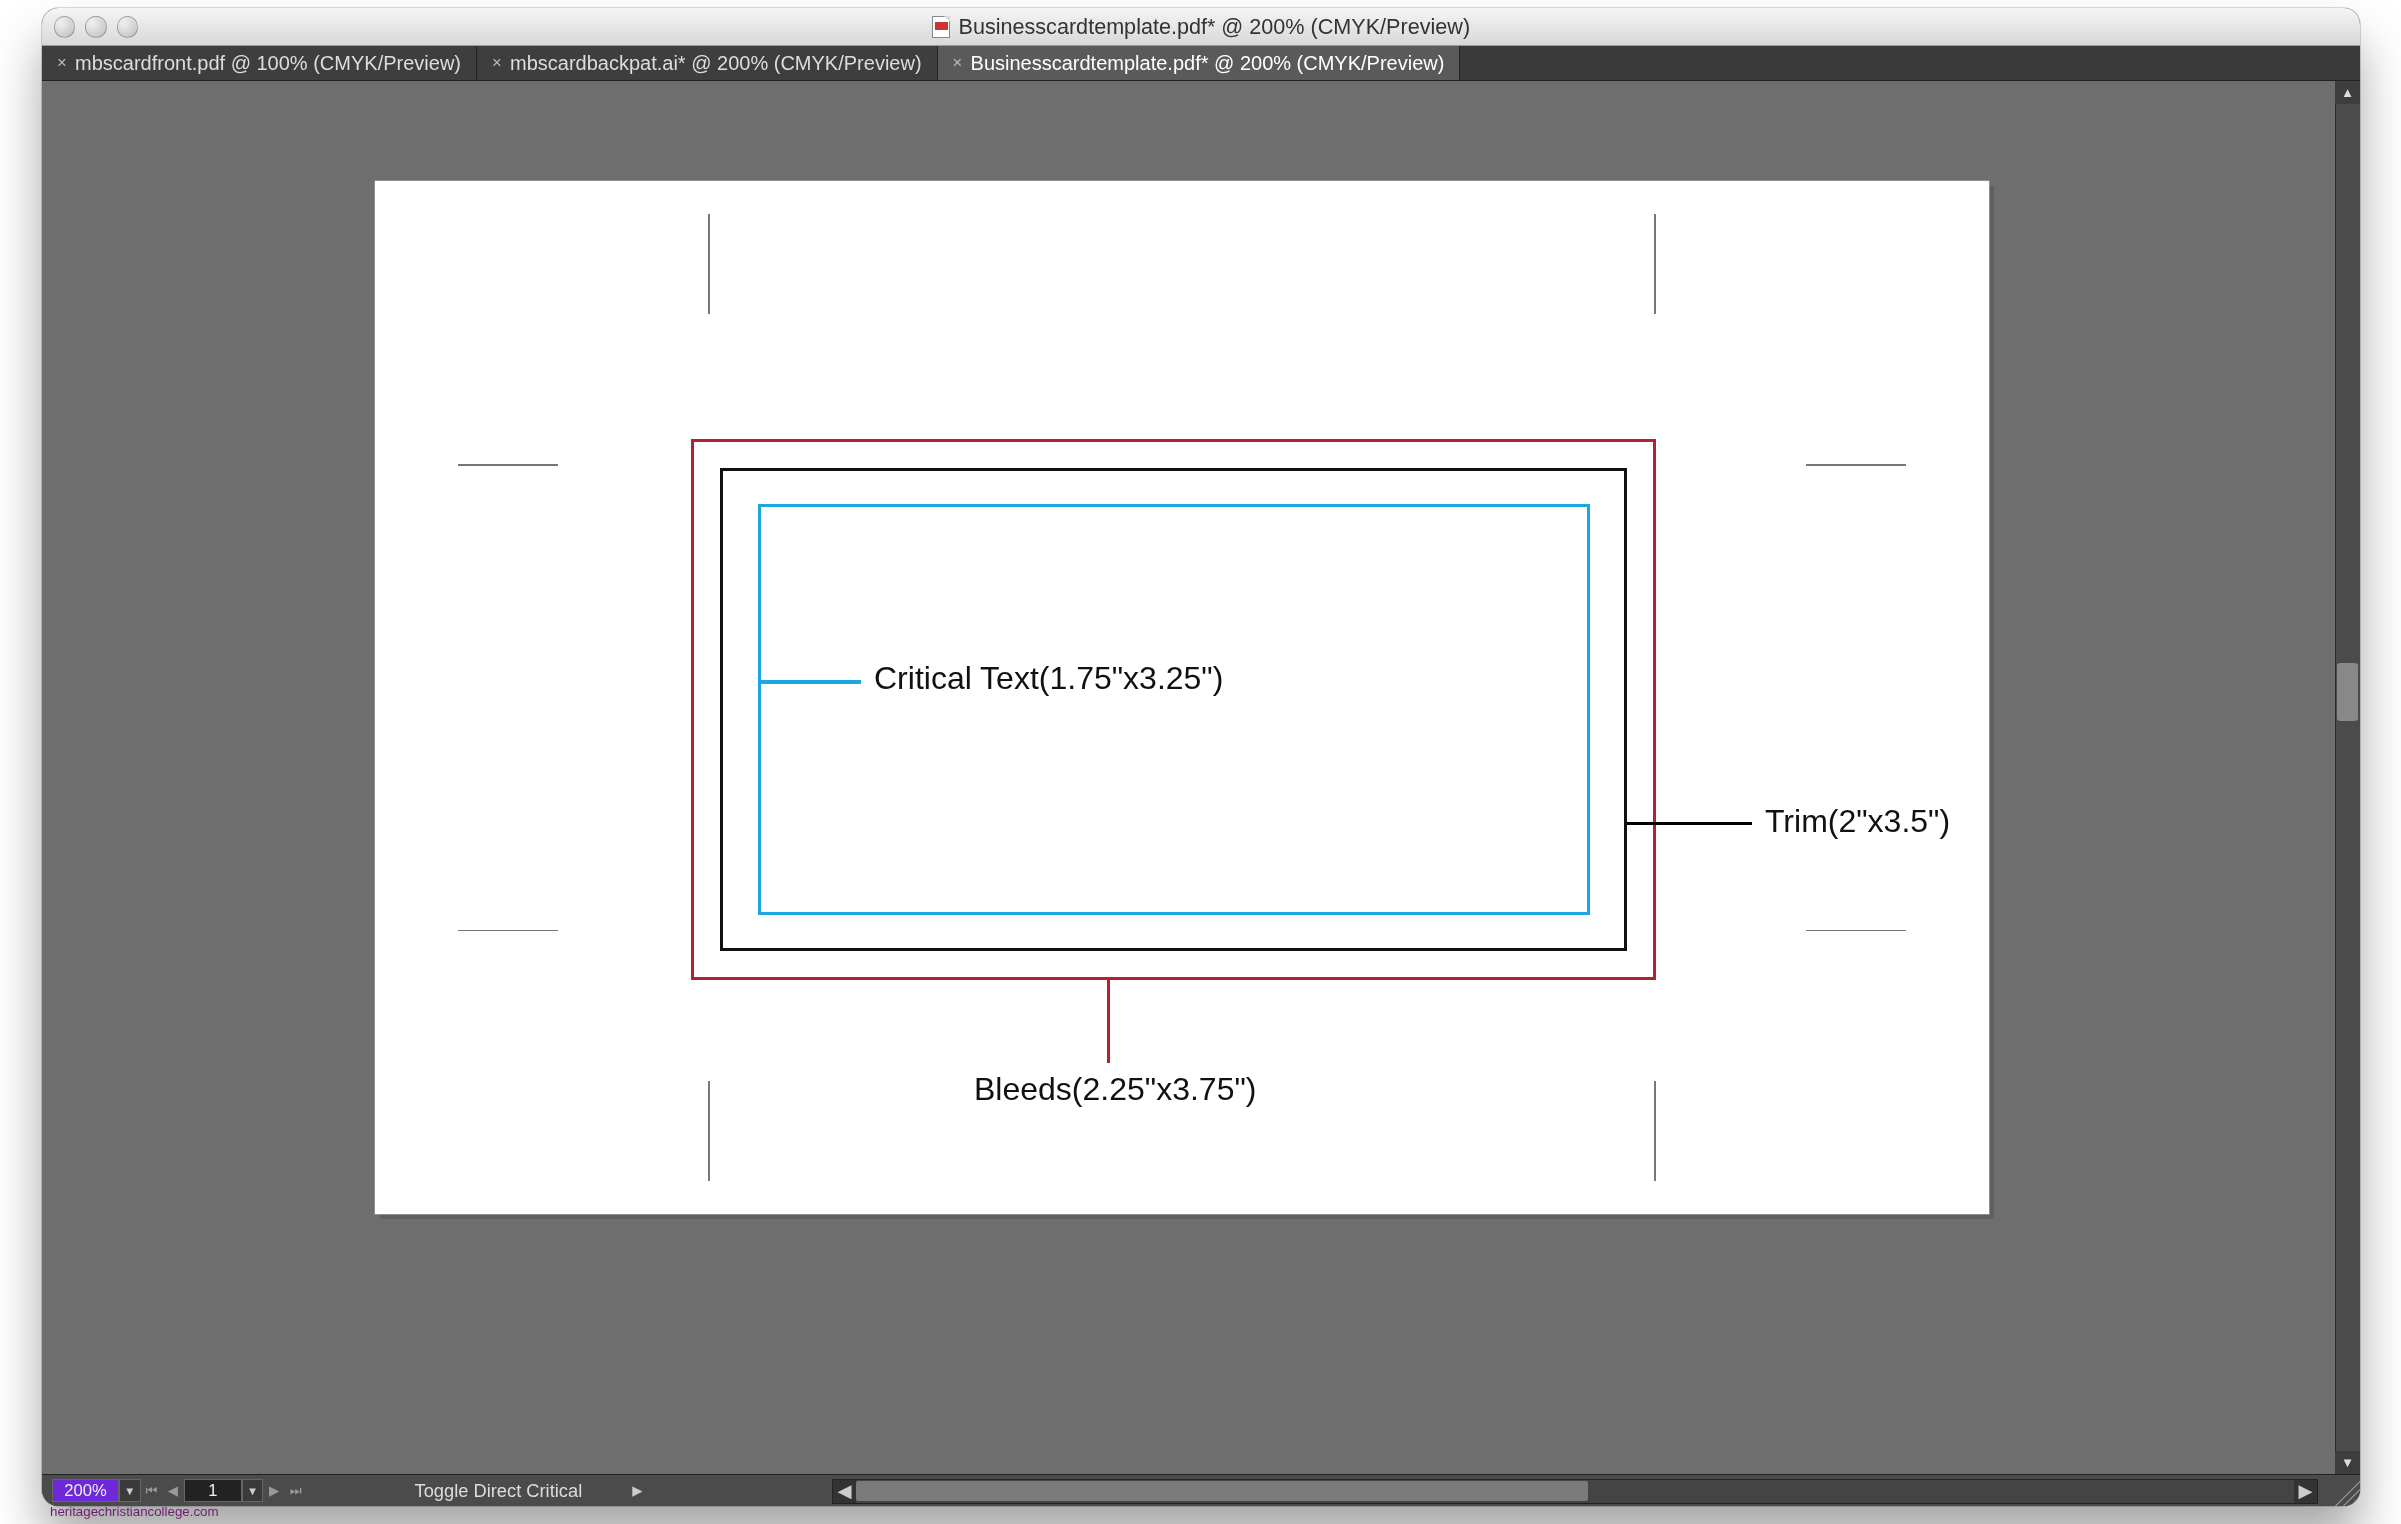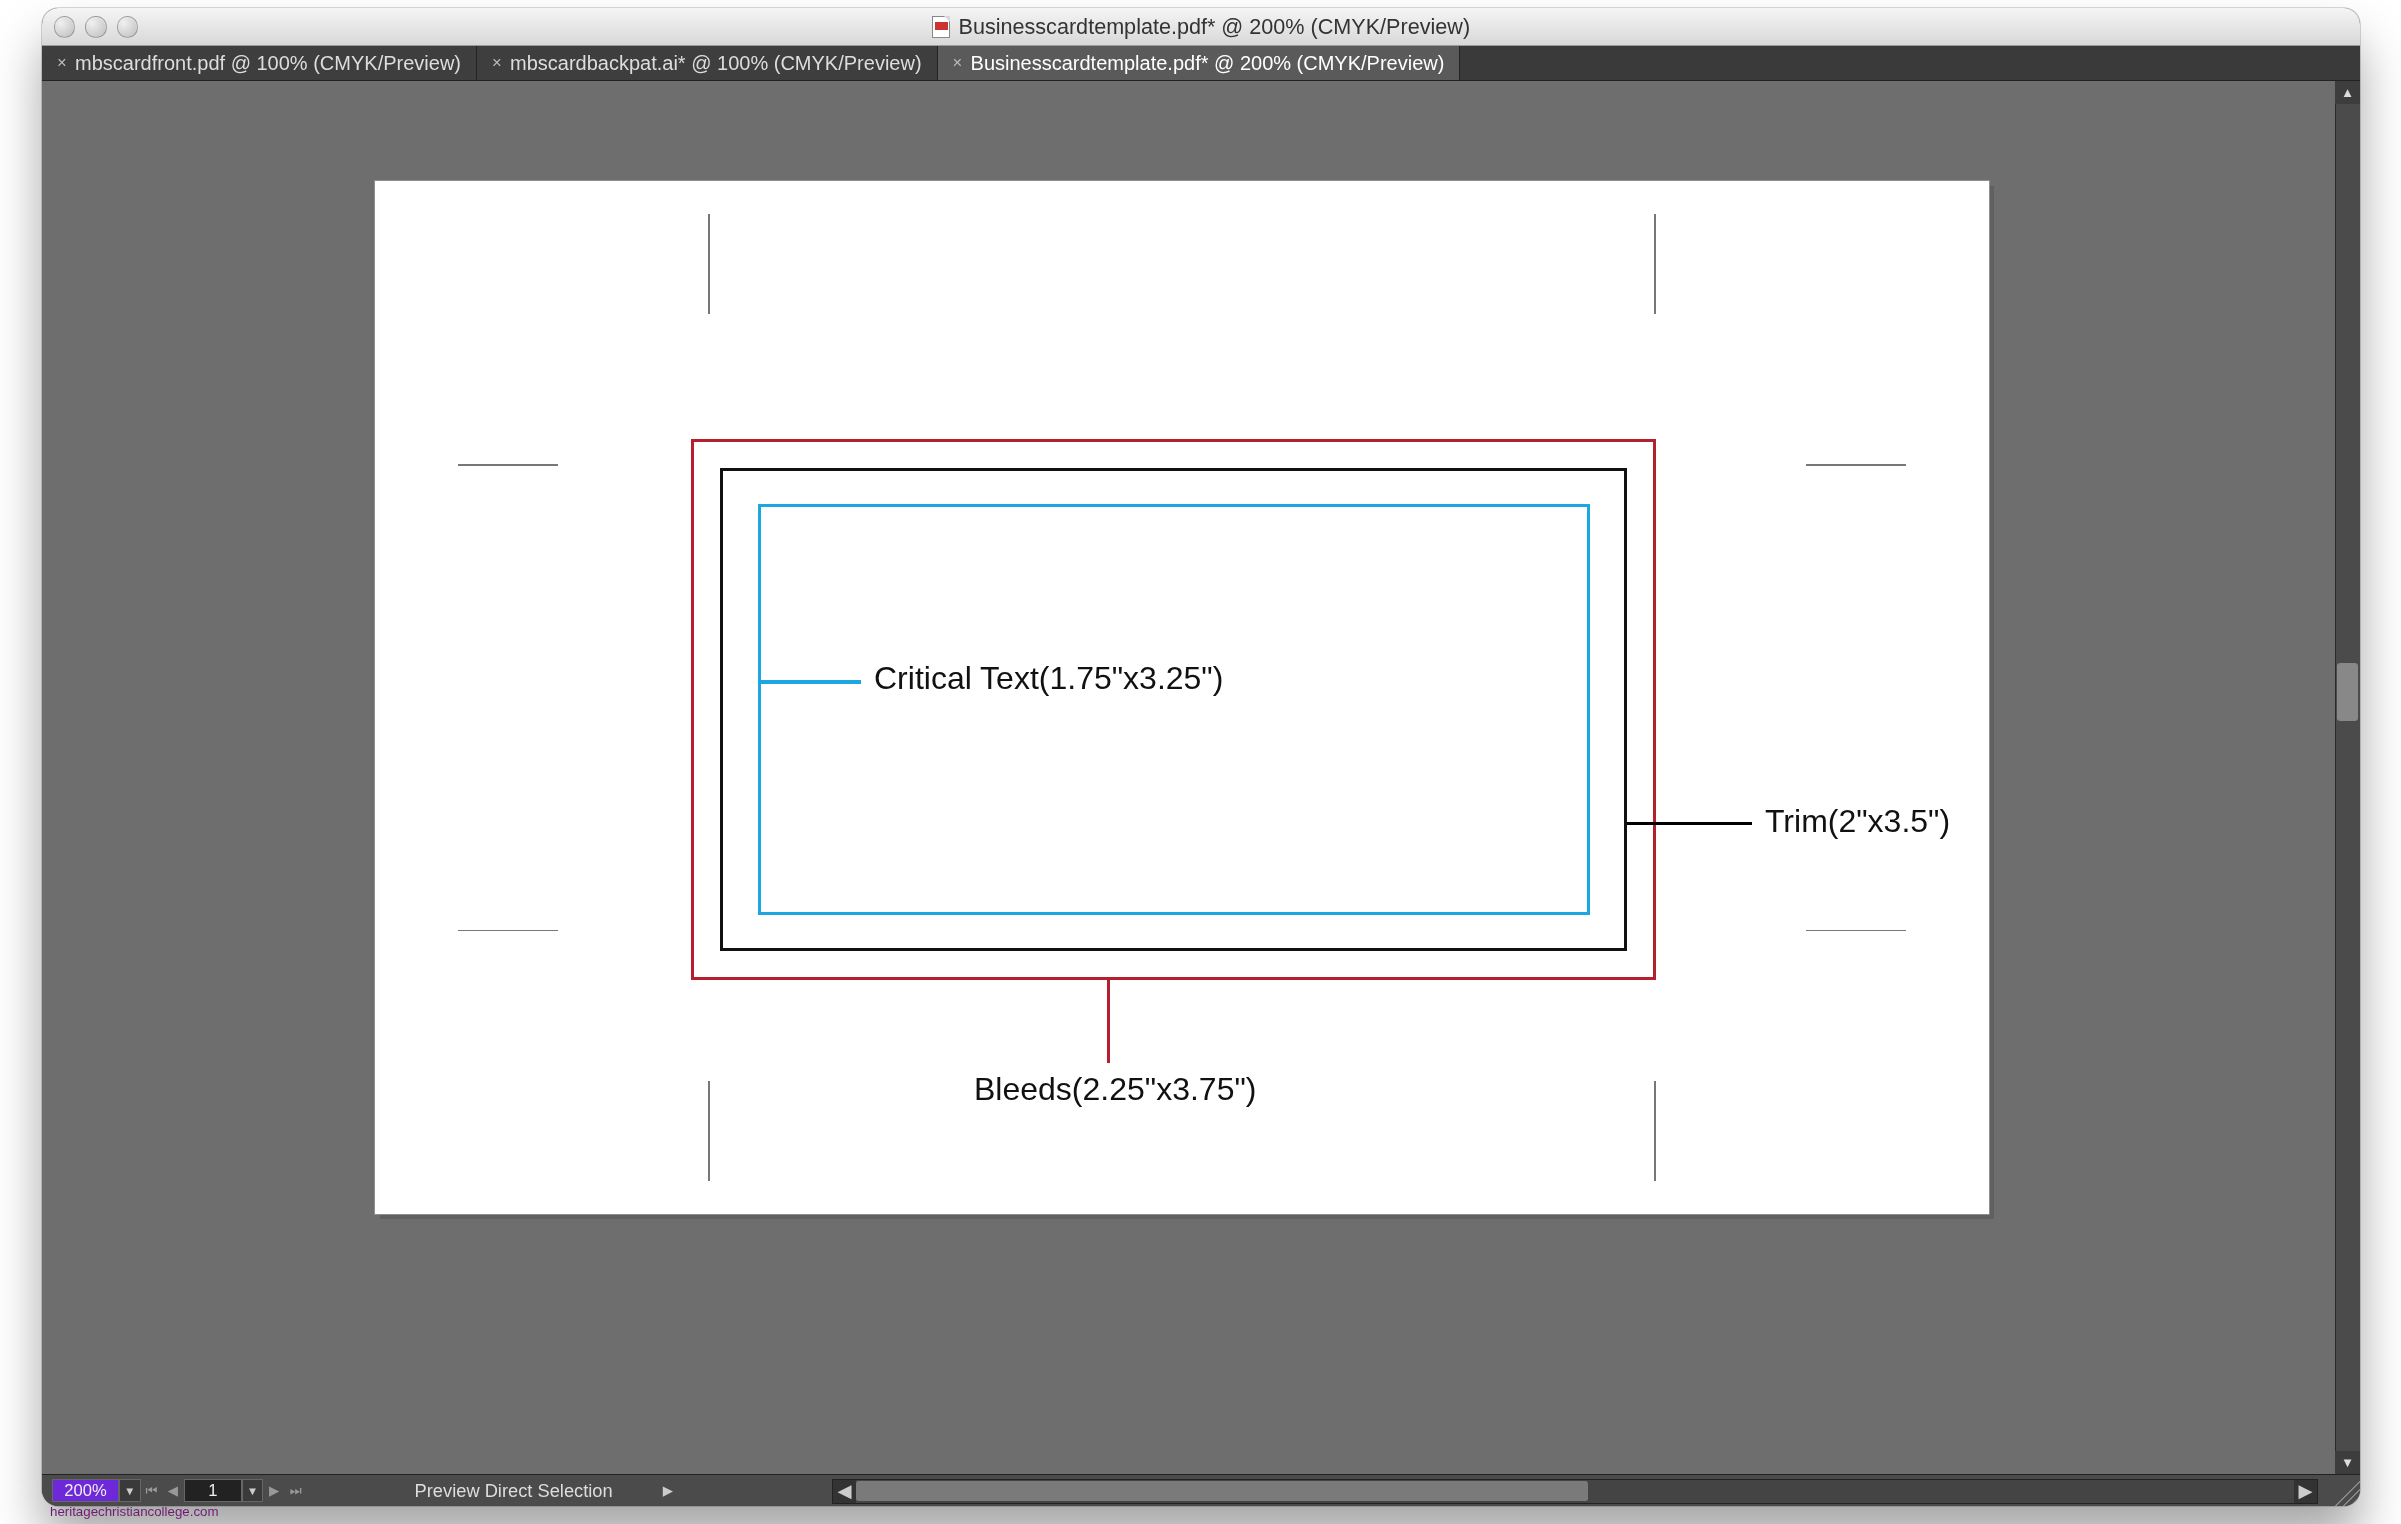--- a/index.html
+++ b/index.html
@@ -196,21 +196,21 @@
       </div>
     </div>
 
     <div class="tabbar">
       <div class="tab">
         <span class="x">×</span>
         <span>mbscardfront.pdf @ 100% (CMYK/Preview)</span>
       </div>
       <div class="tab">
         <span class="x">×</span>
-        <span>mbscardbackpat.ai* @ 100% (CMYK/Preview)</span>
+        <span>mbscardbackpat.ai* @ 200% (CMYK/Preview)</span>
       </div>
       <div class="tab active">
         <span class="x">×</span>
         <span>Businesscardtemplate.pdf* @ 200% (CMYK/Preview)</span>
       </div>
     </div>
 
     <div class="workspace">
 
       <div class="artboard">
@@ -248,21 +248,21 @@
 
     <div class="statusbar">
       <div class="zoom-box">200%</div>
       <div class="zoom-dd">▼</div>
       <div class="nav-btn">⏮</div>
       <div class="nav-btn">◀</div>
       <div class="page-box">1</div>
       <div class="zoom-dd">▼</div>
       <div class="nav-btn">▶</div>
       <div class="nav-btn">⏭</div>
-      <div class="status-label">Preview Direct Selection</div>
+      <div class="status-label">Toggle Direct Critical</div>
       <div class="status-chev">▶</div>
 
       <div class="hscroll-area">
         <div class="hscroll-arrow">◀</div>
         <div class="hscroll-track">
             <div class="hscroll-thumb"></div>
           </div>
         <div class="hscroll-arrow">▶</div>
       </div>
 

